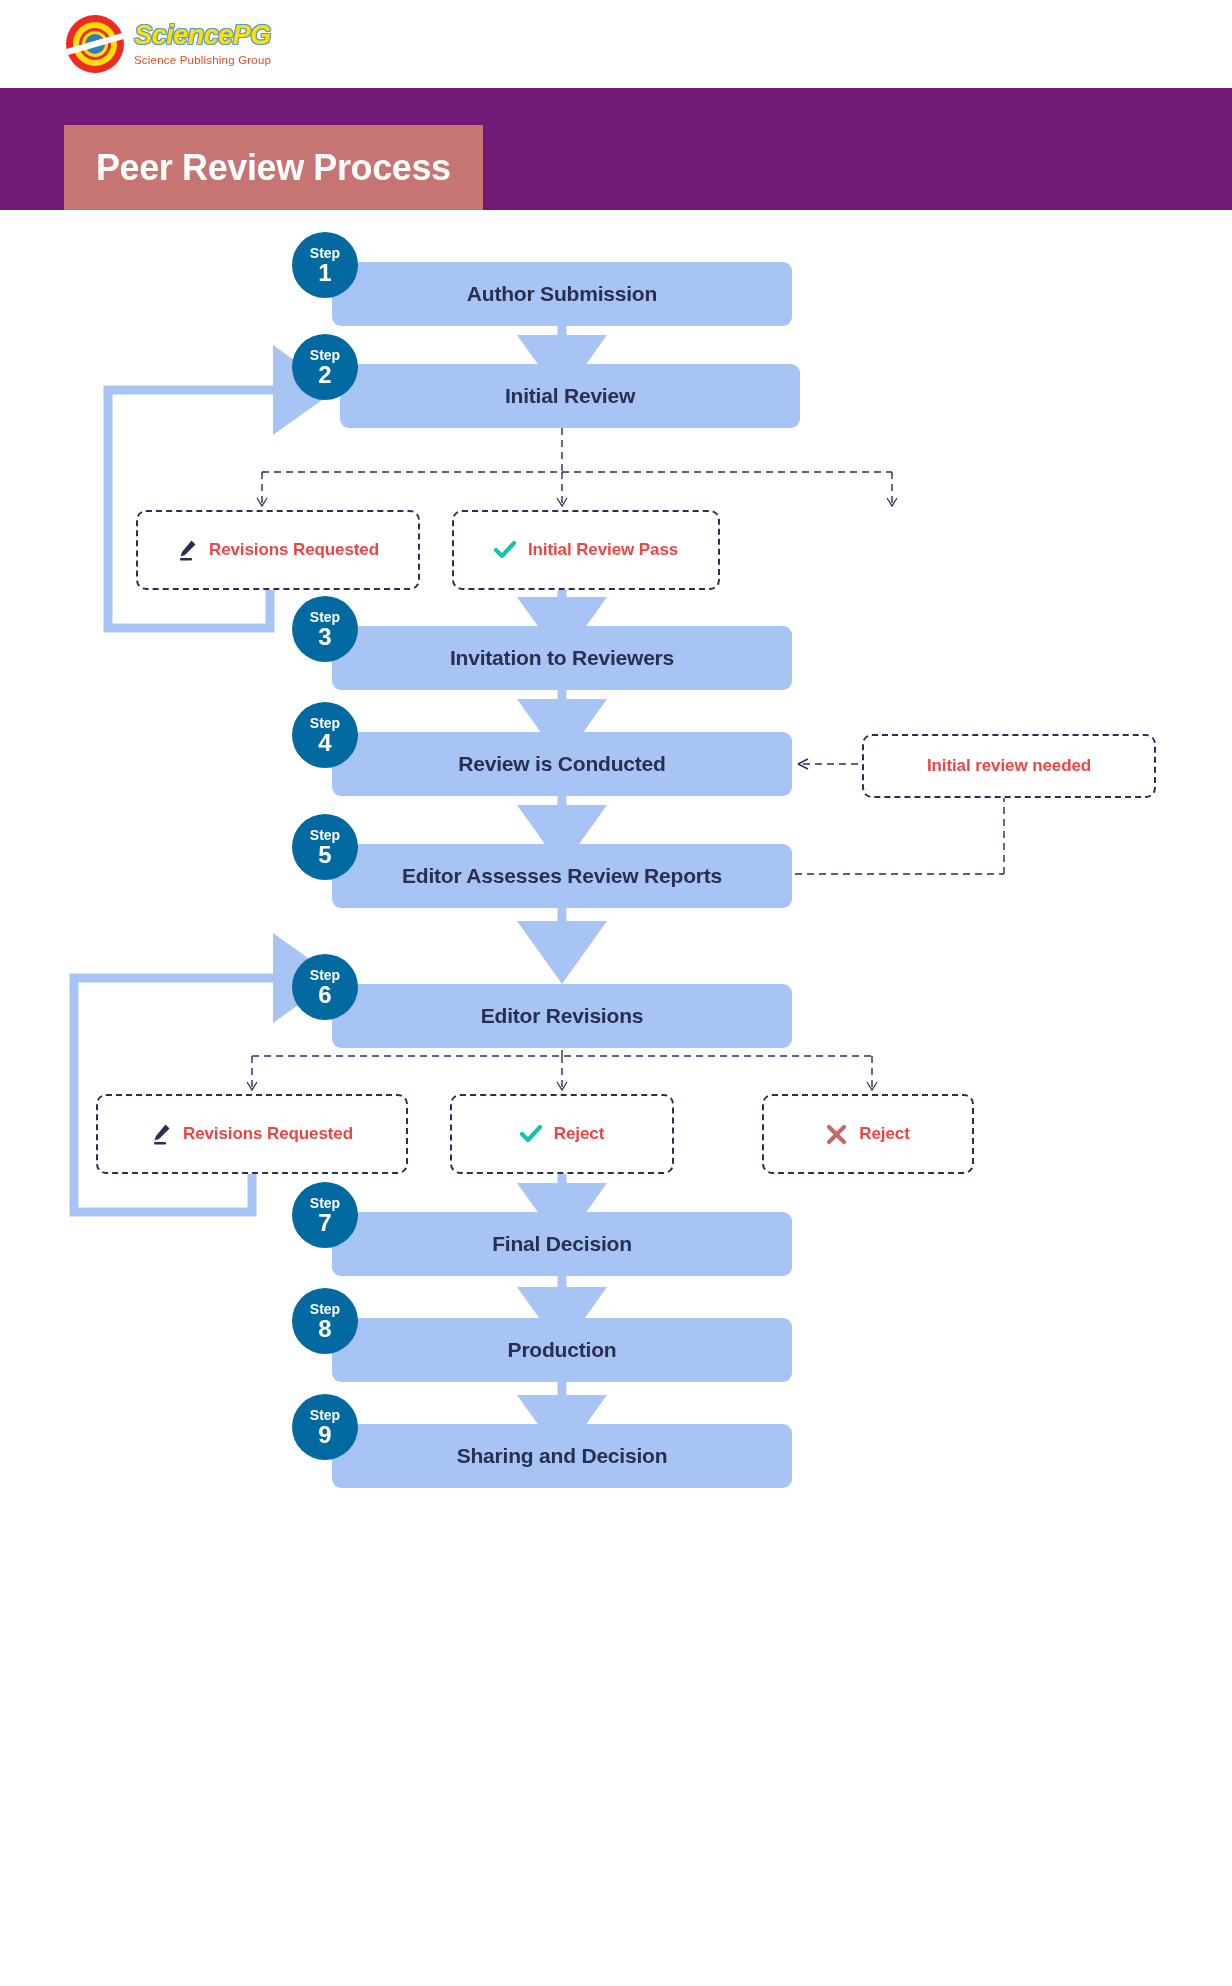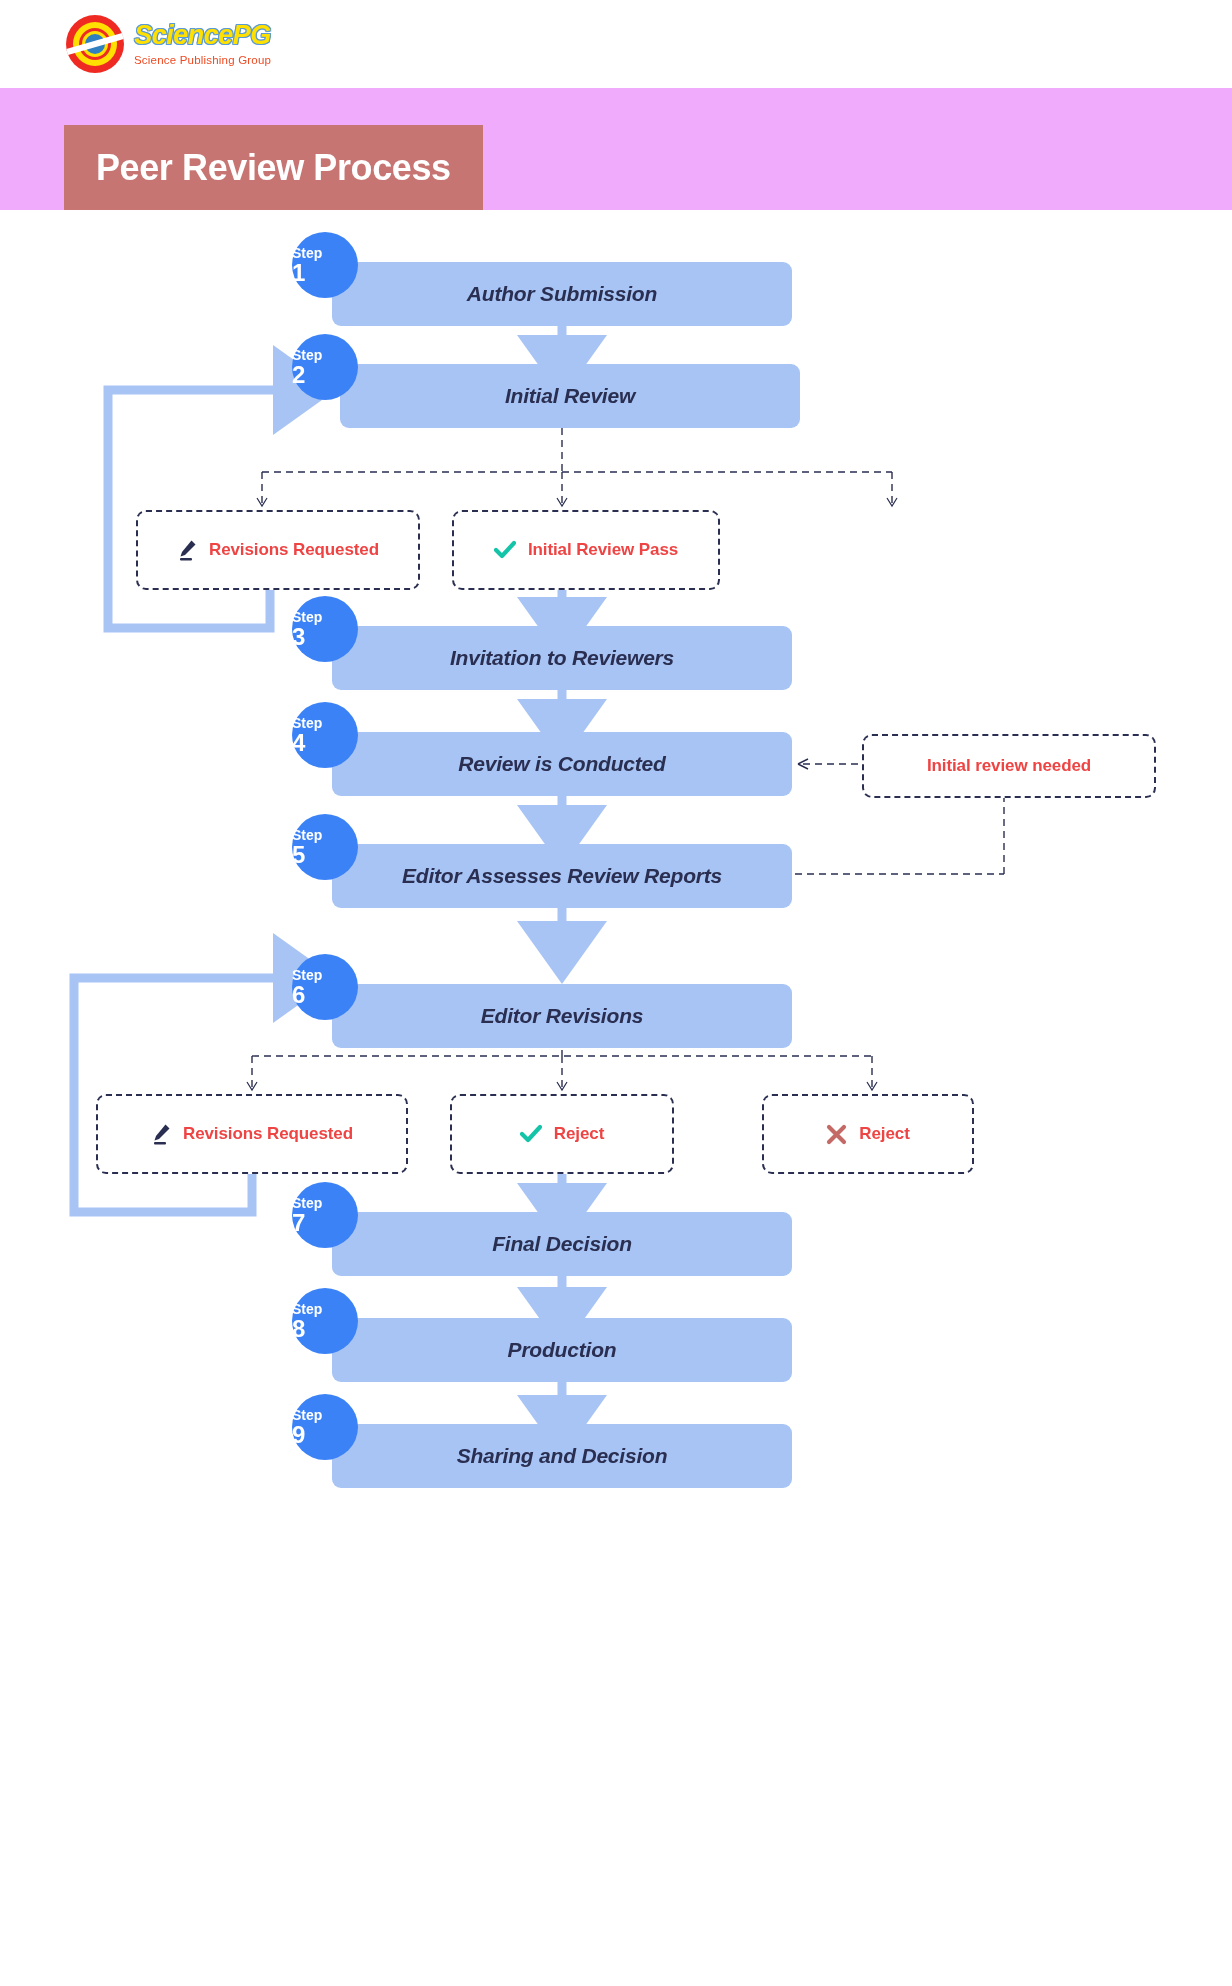--- a/index.html
+++ b/index.html
@@ -76,21 +76,21 @@
   .logo-sub {
     font-size: 11.5px;
     color: #ee4a22;
     margin-top: 6px;
     letter-spacing: 0.2px;
   }
 
   
   .banner {
     height: 122px;
-    background: #f0abfc;
+    background: #701a75;
     position: relative;
   }
   .banner-title-box {
     position: absolute;
     left: 64px;
     top: 37px;
     height: 85px;
     background: #c77572;
     display: flex;
     align-items: center;
@@ -119,36 +119,35 @@
 
   
   .step-node { position: absolute; }
   .step-bar {
     position: absolute;
     background: #a7c4f5;
     border-radius: 9px;
     display: flex;
     align-items: center;
     justify-content: center;
-    font-style: italic;
   }
   .step-bar-label {
     color: #2a2e50;
     font-size: 21px;
     font-weight: bold;
     letter-spacing: -0.2px;
   }
   .step-circle {
     position: absolute;
     width: 66px; height: 66px;
     border-radius: 50%;
-    background: #3b82f6;
+    background: #0369a1;
     display: flex;
     flex-direction: column;
-    align-items: flex-start;
+    align-items: center;
     justify-content: center;
     color: #ffffff;
     z-index: 3;
   }
   .step-circle .s-word {
     font-size: 14px;
     font-weight: bold;
     line-height: 1;
     margin-bottom: 1px;
   }

